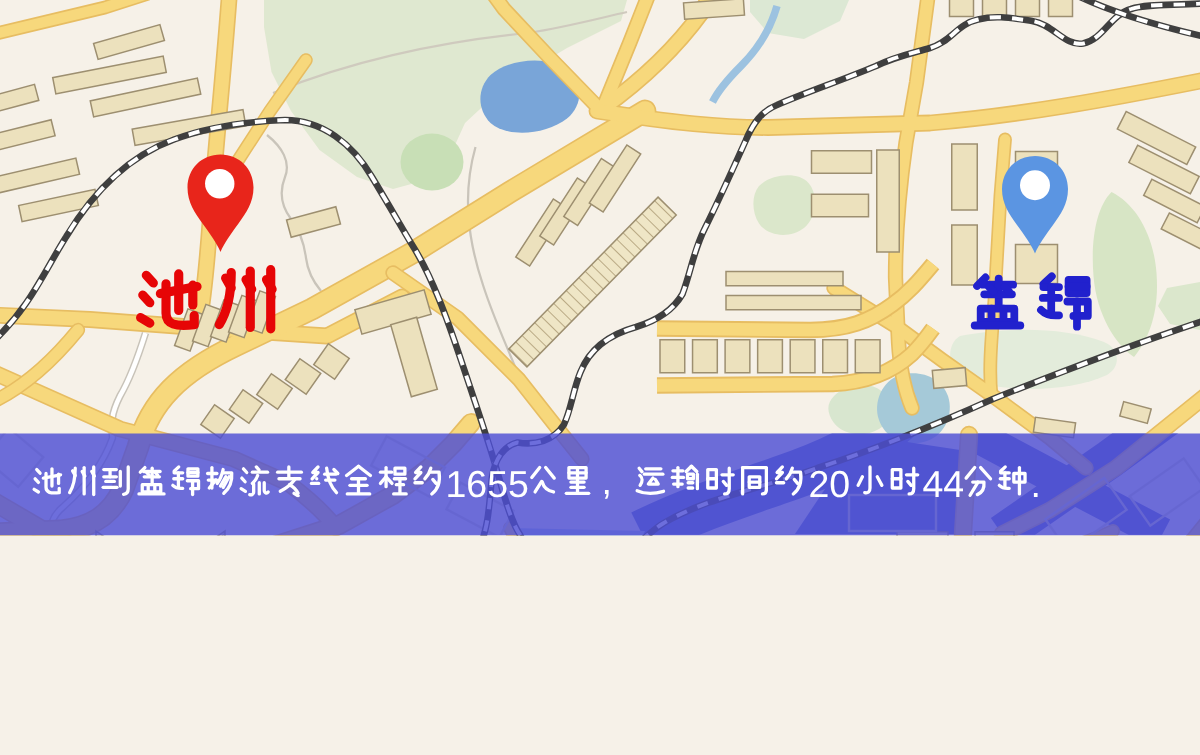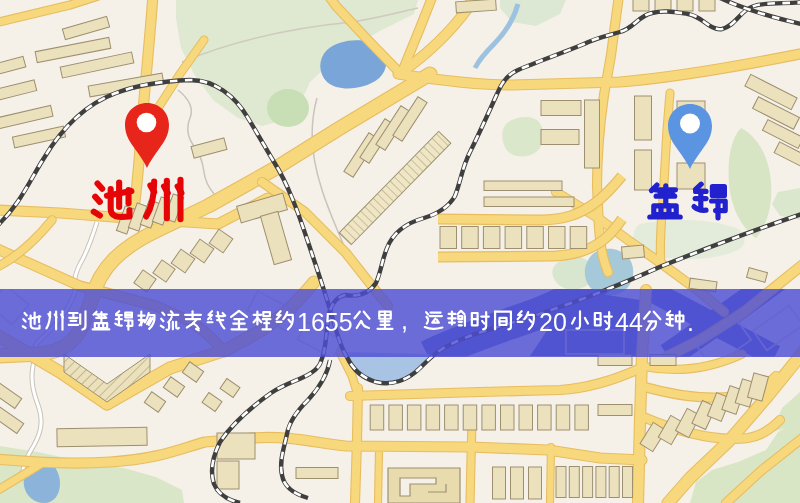--- a/index.html
+++ b/index.html
@@ -1,16 +1,16 @@
 <!DOCTYPE html>
 <html><head>
 <meta charset="utf-8">
 <style>
 html,body{margin:0;padding:0;background:#f6f1e8;}
-#map{width:800px;height:503px;position:relative;overflow:hidden;font-family:"Liberation Sans",sans-serif;}
+#map{width:800px;height:357px;position:relative;overflow:hidden;font-family:"Liberation Sans",sans-serif;}
 </style>
 </head>
 <body>
 
 <div id="map">
 <svg width="800" height="503" viewBox="0 0 800 503">
 <defs>
 <symbol id="g-chi" viewBox="0 0 100 100">
           <g fill="none" stroke="currentColor" stroke-linecap="round" stroke-linejoin="round" style="stroke-width:var(--sw,10px)">
             <path d="M16,16 l10,11"></path>

